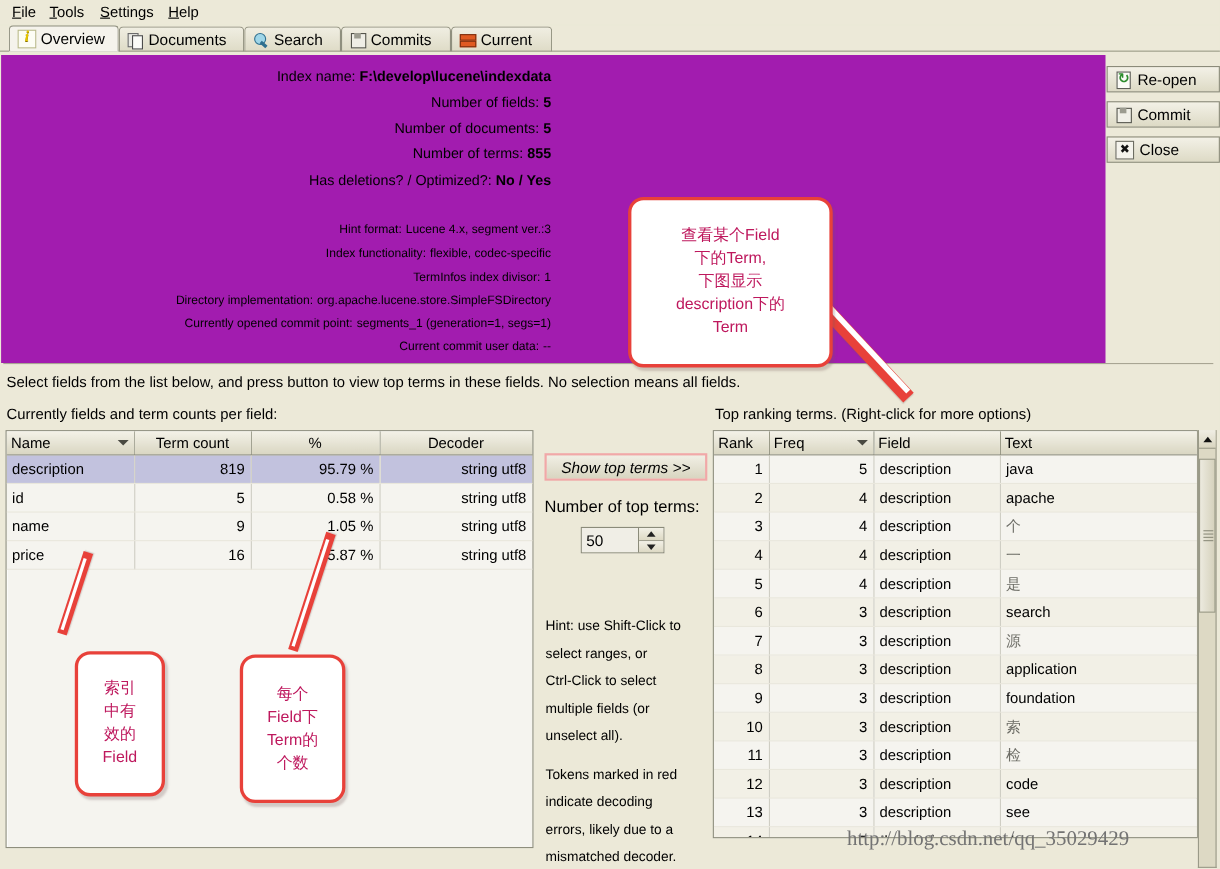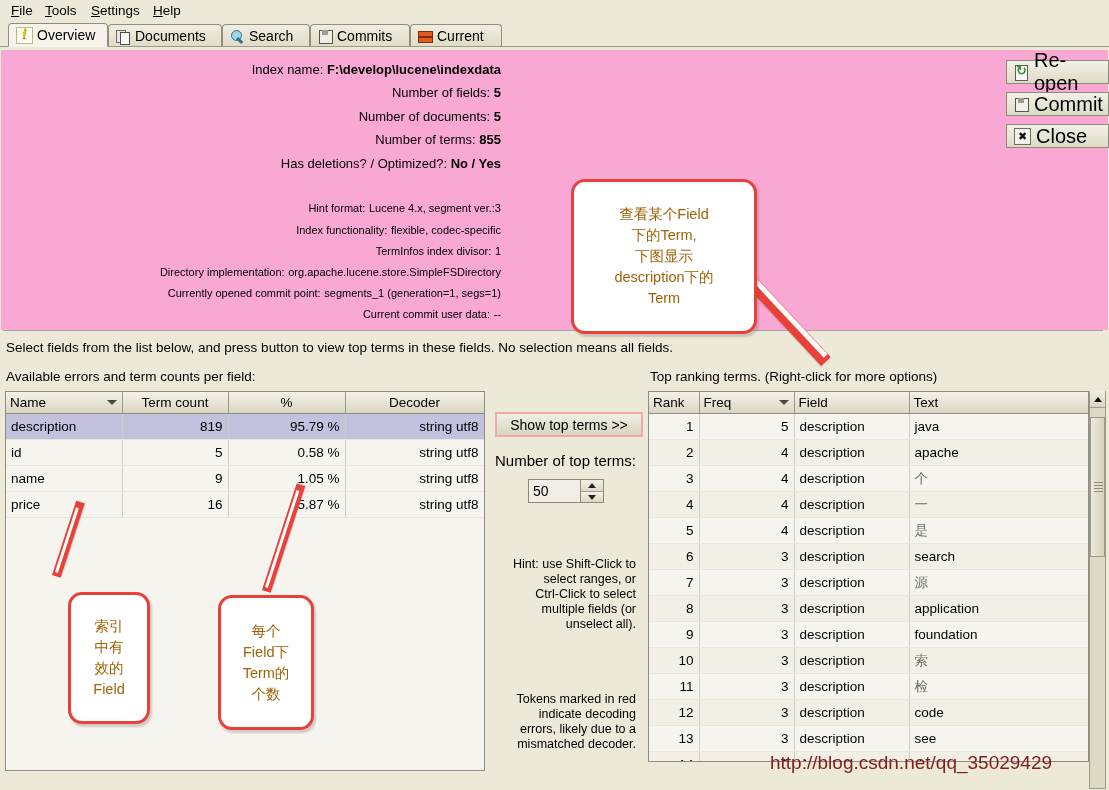--- a/index.html
+++ b/index.html
@@ -35,32 +35,32 @@
   .ico-docs:after{content:"";position:absolute;left:4px;top:3px;width:8px;height:11px;background:#fbfbf8;border:1px solid #4d4d4d;}
   .ico-search:before{content:"";position:absolute;left:1px;top:1px;width:9px;height:9px;border-radius:50%;
       background:#9fd6e8;border:1.6px solid #2f6f8f;}
   .ico-search:after{content:"";position:absolute;left:8px;top:8px;width:7px;height:2.5px;background:#2f6f8f;
       transform:rotate(42deg);transform-origin:0 0;}
   .ico-commit:before{content:"";position:absolute;left:1px;top:1px;width:12px;height:12px;background:#efeee6;border:1px solid #55554c;}
   .ico-commit:after{content:"";position:absolute;left:4px;top:1px;width:6px;height:5px;background:#9c9c90;}
   .ico-plugin:before{content:"";position:absolute;left:0px;top:2px;width:13px;height:4px;background:#e05a22;border:1px solid #7d3011;}
   .ico-plugin:after{content:"";position:absolute;left:0px;top:8px;width:13px;height:4px;background:#e05a22;border:1px solid #7d3011;}
   
-  #infopanel{position:absolute;left:1px;top:50px;width:1107px;height:280px;background:#f9a8d4;}
+  #infopanel{position:absolute;left:1px;top:50px;width:1004px;height:280px;background:#a21caf;}
   .inforow{position:absolute;left:0;width:500px;text-align:right;white-space:nowrap;}
   .inforow .lbl{font-size:13px;}
   .inforow .val{font-weight:bold;}
   .inforow.small .lbl{font-size:11px;}
   .inforow.small .val{font-weight:normal;font-size:11px;}
   
   #sep1{position:absolute;left:3px;top:330px;width:1100px;height:1px;background:#a8a593;}
   
   .rbtn{position:absolute;height:24px;box-sizing:border-box;
         border:1px solid #8b8b7a;background:linear-gradient(to bottom,#f3f1e7 0%,#dddac5 100%);
-        display:flex;align-items:center;gap:5px;padding:0 7px;cursor:default;font-size:20px;}
+        display:flex;align-items:center;gap:5px;padding:0 7px;cursor:default;font-size:14px;}
   .rbtn .bico{width:15px;height:15px;position:relative;flex:none;}
   .bico-reopen:before{content:"";position:absolute;left:1px;top:0;width:11px;height:14px;background:#fbfbf6;border:1px solid #5d5d55;}
   .bico-reopen:after{content:"\21BB";position:absolute;left:1px;top:-2px;width:13px;text-align:center;color:#2d8c2d;font-size:13px;font-weight:bold;}
   .bico-save:before{content:"";position:absolute;left:1px;top:1px;width:12px;height:12px;background:#f1f0e8;border:1px solid #55554c;}
   .bico-save:after{content:"";position:absolute;left:4px;top:1px;width:6px;height:5px;background:#9c9c90;}
   .bico-close{display:flex;align-items:center;justify-content:center;background:#f4f3ec;border:1px solid #6d6d62;}
   .bico-close:before{content:"\2716";font-size:11px;color:#111;line-height:13px;}
   
   .caption{position:absolute;white-space:nowrap;font-size:13.5px;}
   
@@ -78,57 +78,57 @@
   table.grid tr.row td{border-bottom:1px solid #e9e7dc;background:#f5f4ef;}
   table.grid tr.alt td{background:#f2f0e6;}
   table.grid tr.sel td{background:#c2c2de;}
   td.r{text-align:right;}
   .sortarrow{position:absolute;right:5px;top:8px;width:0;height:0;
      border-left:5px solid transparent;border-right:5px solid transparent;border-top:5px solid #4a4a42;}
   .cjk{color:#6d6d66;}
   
   #showbtn{position:absolute;box-sizing:border-box;height:25px;
      border:2px solid #f1a8a8;background:linear-gradient(to bottom,#f1efe5 0%,#d8d5c0 100%);
-     display:flex;align-items:center;justify-content:center;font-size:14px;cursor:default;}
+     display:flex;align-items:center;justify-content:center;font-size:14px;cursor:default;font-style:italic;}
   .ctrl-lbl{position:absolute;font-size:15px;white-space:nowrap;}
   #spinner{position:absolute;box-sizing:border-box;height:24px;width:76px;
      border:1px solid #8b8b7a;background:#f0eee6;display:flex;}
   #spinner .sval{flex:1;display:flex;align-items:center;padding-left:4px;font-size:14px;background:#f0eee6;}
   #spinner .sbtns{width:22px;border-left:1px solid #8b8b7a;display:flex;flex-direction:column;}
   #spinner .sbtns div{flex:1;position:relative;background:linear-gradient(to bottom,#f2f0e6,#ddd9c4);}
   #spinner .sbtns div:first-child{border-bottom:1px solid #9a9a88;}
   #spinner .sbtns .up:after,#spinner .sbtns .dn:after{content:"";position:absolute;left:50%;top:50%;
      margin-left:-4px;margin-top:-2px;width:0;height:0;border-left:4px solid transparent;border-right:4px solid transparent;}
   #spinner .sbtns .up:after{border-bottom:5px solid #222;}
   #spinner .sbtns .dn:after{border-top:5px solid #222;}
-  .hinttext{position:absolute;width:140px;font-size:12.5px;line-height:15px;white-space:pre-line;text-align:right;}
+  .hinttext{position:absolute;width:140px;font-size:12.5px;line-height:25px;white-space:pre-line;}
   
   #vscroll{position:absolute;box-sizing:border-box;width:17px;
      background:#ddd9c4;border:1px solid #9a9a88;border-top:none;}
   #vscroll .sbup{height:16px;border-bottom:1px solid #9a9a88;
      background:linear-gradient(to bottom,#f0eee4,#d9d5c0);position:relative;}
   #vscroll .sbup:after{content:"";position:absolute;left:50%;top:50%;margin-left:-4px;margin-top:-2px;
      width:0;height:0;border-left:4px solid transparent;border-right:4px solid transparent;border-bottom:5px solid #111;}
   #vscroll .thumb{position:absolute;left:0;width:15px;
      background:linear-gradient(to right,#eceadf,#d6d2bd);border:1px solid #9a9a88;box-sizing:border-box;}
   #vscroll .thumb .grip{position:absolute;left:3px;top:50%;margin-top:-5px;width:9px;height:10px;}
   #vscroll .thumb .grip i{display:block;height:1px;background:#8d8d7c;margin-bottom:2px;}
   
   
   .callout{position:absolute;box-sizing:border-box;background:#fff;
-     border:3px solid #e8413a;border-radius:14px;color:#a16207;
+     border:3px solid #e8413a;border-radius:14px;color:#be185d;
      text-align:center;font-size:14.5px;line-height:21px;
      display:flex;align-items:center;justify-content:center;
      box-shadow:2px 3px 2px rgba(120,90,90,.28);white-space:pre-line;z-index:40;}
   .leader{position:absolute;background:#e8413a;z-index:35;transform-origin:0 0;
      box-shadow:1px 1px 1px rgba(120,90,90,.25);}
   .leadwhite{position:absolute;background:#fff;z-index:36;transform-origin:0 0;}
   
-  #wm{position:absolute;left:770px;top:752px;font-family:Liberation Sans, sans-serif;
-     font-size:19px;color:#7f1d1d;white-space:nowrap;z-index:30;}
+  #wm{position:absolute;left:770px;top:752px;font-family:Liberation Serif, serif;
+     font-size:19px;color:#737373;white-space:nowrap;z-index:30;}
 </style>
 </head>
 <body>
 
 <div id="menubar">
     <div class="mi" style="left: 6px;"><u>F</u>ile</div>
     <div class="mi" style="left: 40px;"><u>T</u>ools</div>
     <div class="mi" style="left: 86px;"><u>S</u>ettings</div>
     <div class="mi" style="left: 148px;"><u>H</u>elp</div>
   </div>
@@ -180,21 +180,21 @@
       <span class="bico bico-save"></span>
       <span>Commit</span>
     </div>
     <div class="rbtn" style="left: 1006px; top: 124px; width: 103px;">
       <span class="bico bico-close"></span>
       <span>Close</span>
     </div>
   </div>
 
 <div class="caption" style="left:6px;top:340px;">Select fields from the list below, and press button to view top terms in these fields. No selection means all fields.</div>
-<div class="caption" style="left:6px;top:369px;">Available errors and term counts per field:</div>
+<div class="caption" style="left:6px;top:369px;">Currently fields and term counts per field:</div>
 <div class="caption" style="left:650px;top:369px;">Top ranking terms. (Right-click for more options)</div>
 
 <div class="tblwrap" id="fieldswrap" style="left:5px;top:391px;width:480px;height:380px;overflow:hidden;">
   <table class="grid" id="fieldsgrid">
     <colgroup>
         <col style="width:116px">
         <col style="width:106px">
         <col style="width:117px">
         <col style="width:139px">
       </colgroup>

